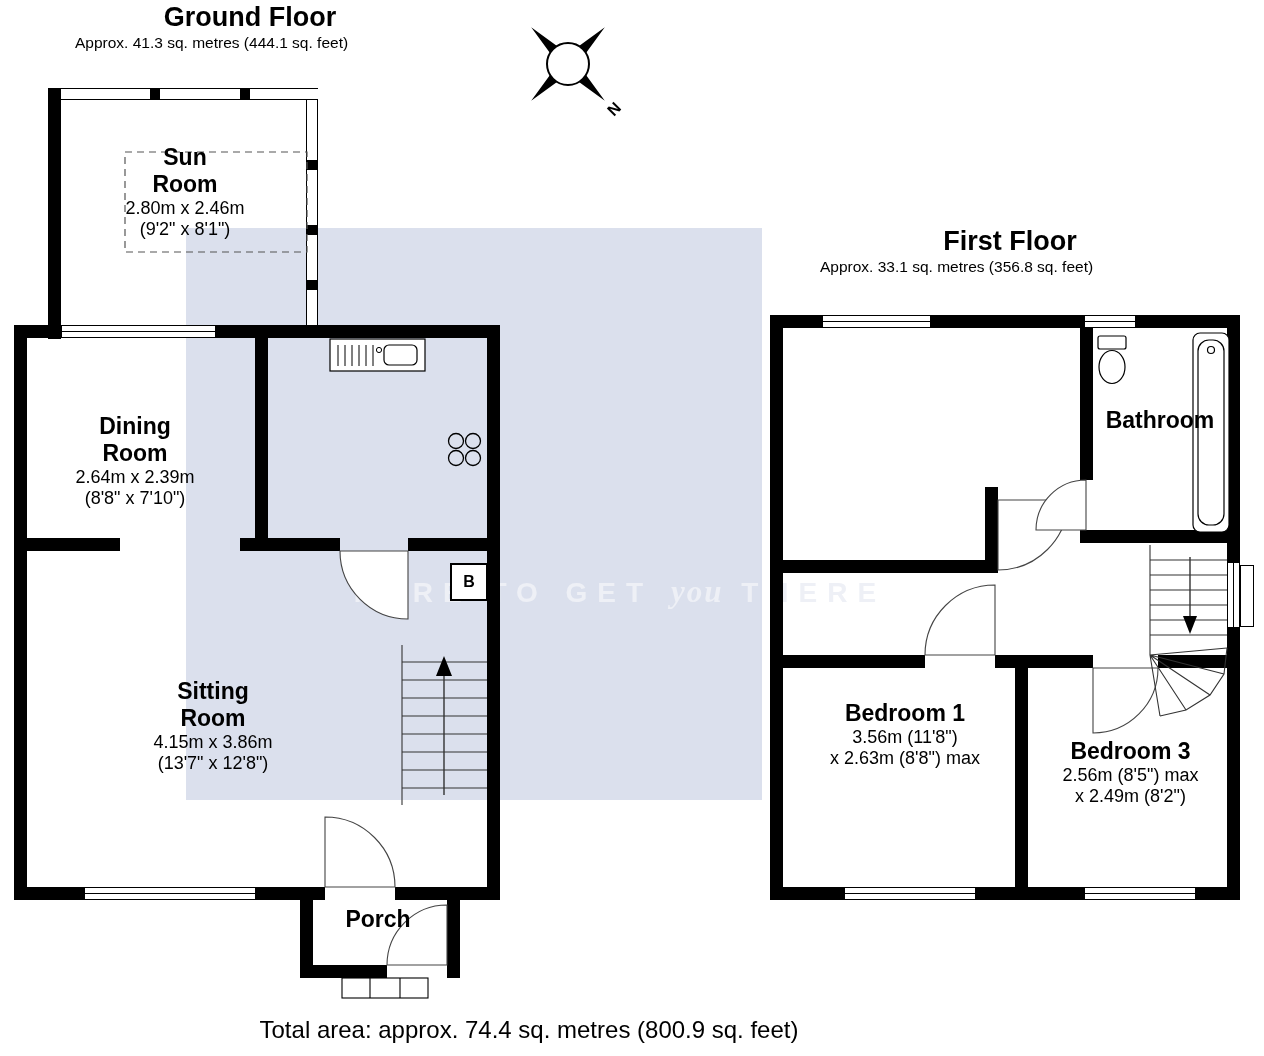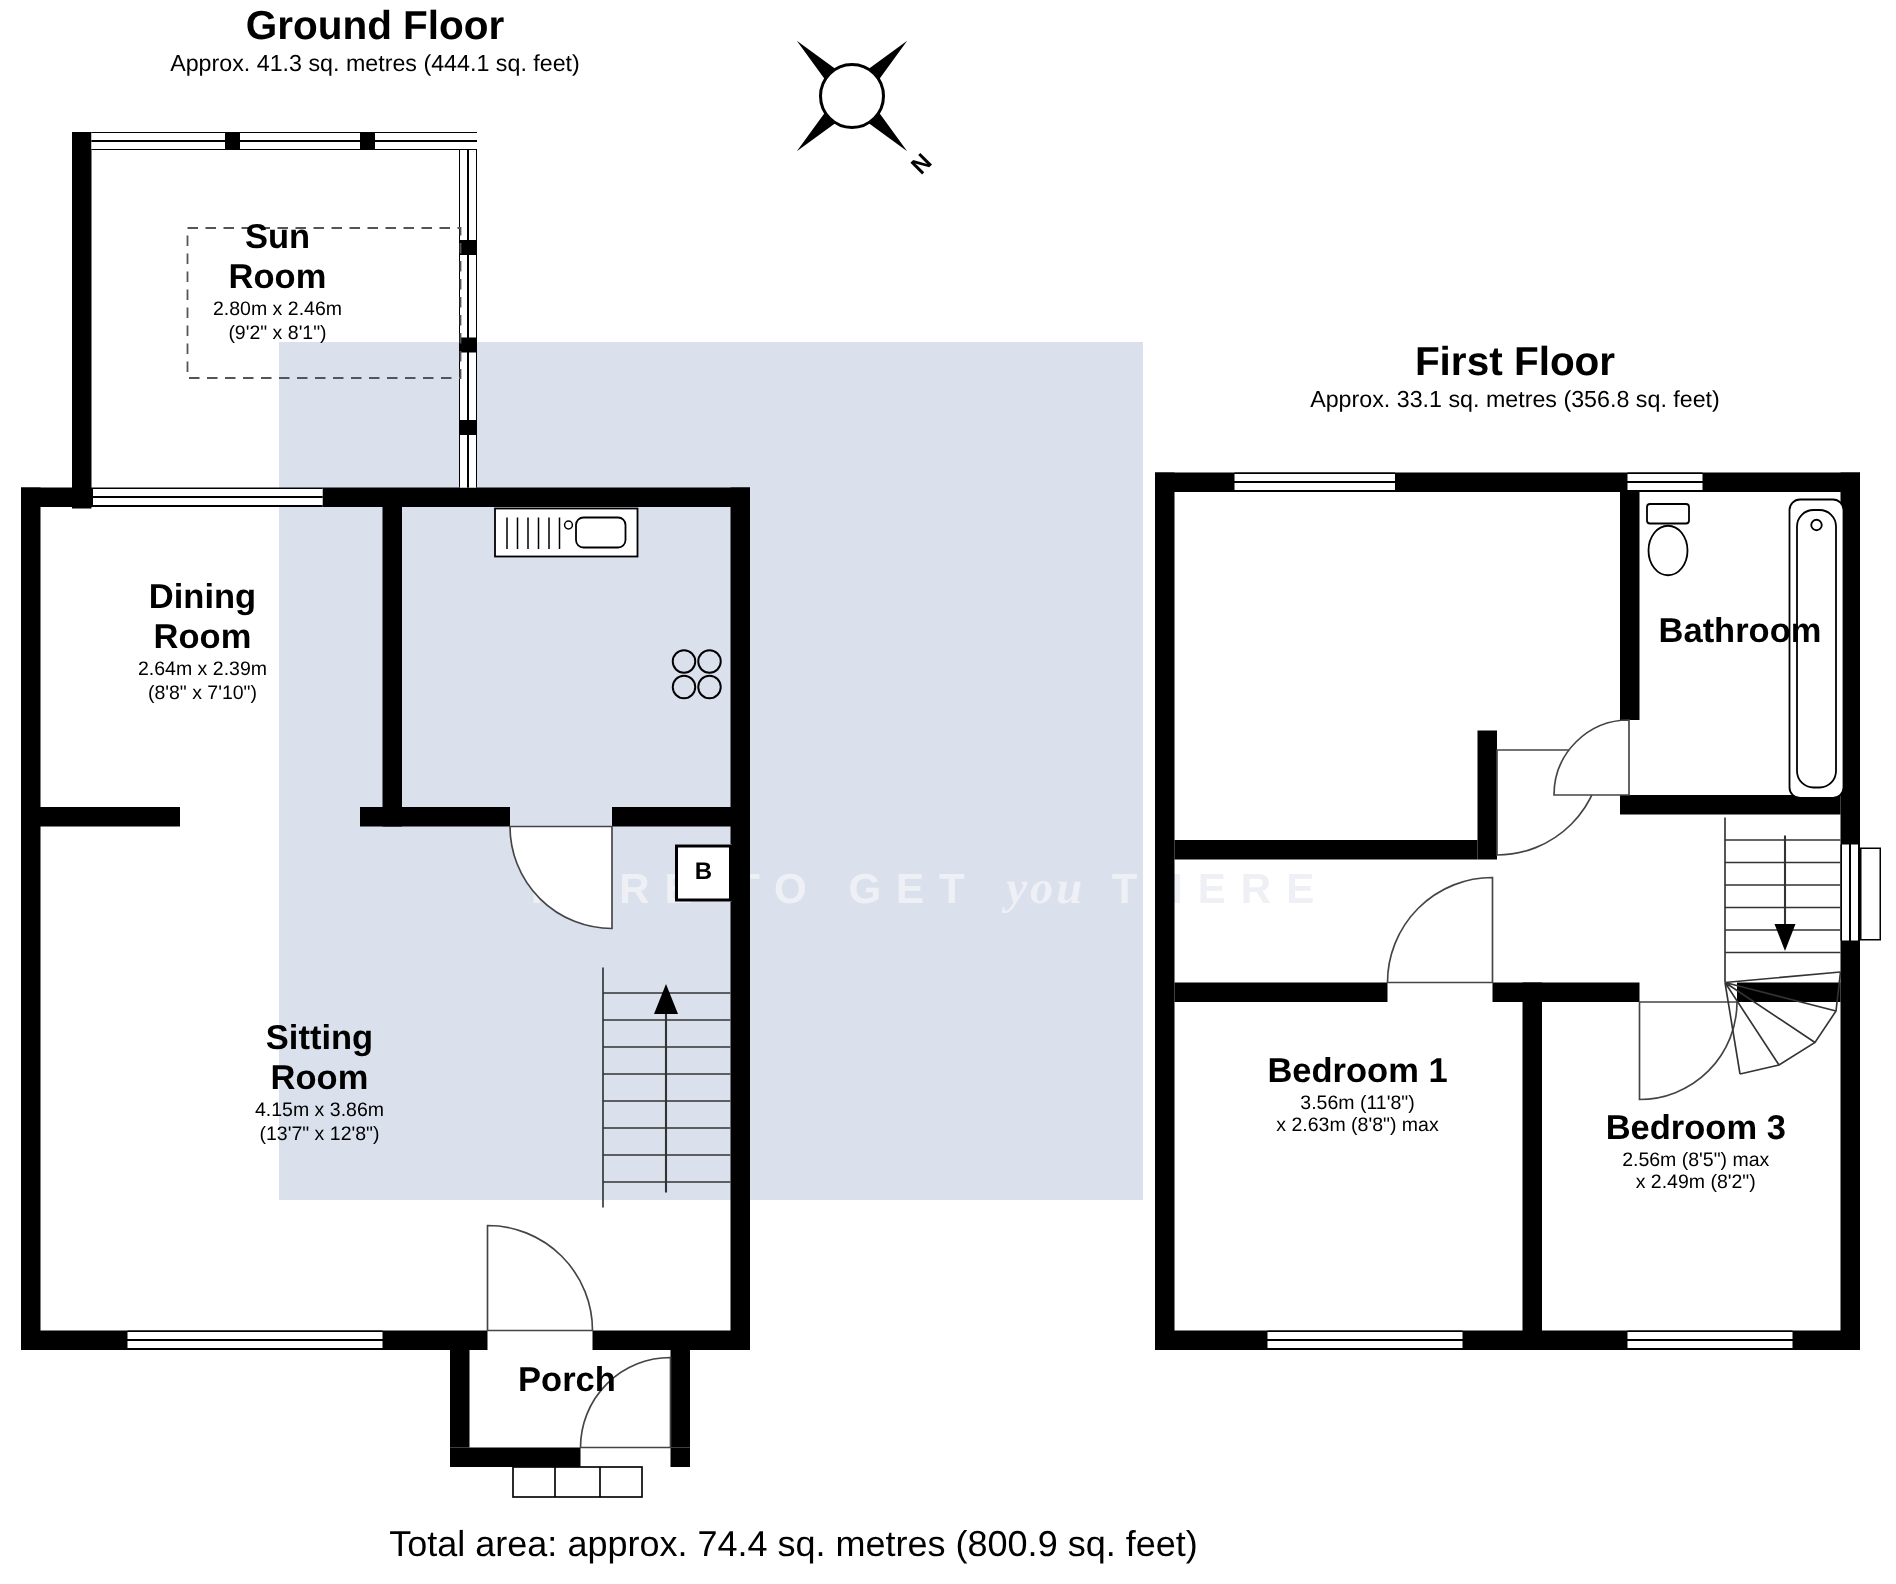--- a/index.html
+++ b/index.html
@@ -5,23 +5,23 @@
   html,body{margin:0;padding:0;background:#fff;}
   #canvas{position:relative;width:1264px;height:1056px;background:#fff;overflow:hidden;
           font-family:"Liberation Sans",sans-serif;color:#000;}
   .wall{position:absolute;background:#000;z-index:3;}
   .win-h{position:absolute;z-index:4;background:linear-gradient(to bottom,#000 0 8%,#fff 8% 46%,#000 46% 54%,#fff 54% 92%,#000 92% 100%);}
   .win-v{position:absolute;z-index:4;background:linear-gradient(to right,#000 0 8%,#fff 8% 46%,#000 46% 54%,#fff 54% 92%,#000 92% 100%);}
   .gap{position:absolute;background:#fff;z-index:4;}
   .mullion{position:absolute;background:#000;z-index:5;}
   .label{position:absolute;z-index:6;text-align:center;line-height:1.18;}
   .room-name{font-weight:bold;font-size:23px;}
-  .dims{font-size:13px;}
+  .dims{font-size:18px;}
   .floor-title{position:absolute;z-index:6;text-align:center;font-weight:bold;font-size:27px;}
-  .floor-sub{position:absolute;z-index:6;text-align:center;font-size:15.5px;}
+  .floor-sub{position:absolute;z-index:6;text-align:left;font-size:15.5px;}
   #watermark-rect{position:absolute;left:186px;top:228px;width:576px;height:572px;background:#dbe0ed;z-index:1;}
   #brand{position:absolute;left:240px;top:380px;width:760px;z-index:2;text-align:center;white-space:nowrap;
          font-family:"Liberation Serif",serif;font-weight:bold;font-size:128px;letter-spacing:5px;color:#eef0f6;line-height:1;}
   #brand sup{font-size:28px;vertical-align:60px;letter-spacing:0;}
   #tagline{position:absolute;left:320px;top:574px;width:600px;z-index:2;text-align:center;white-space:nowrap;
            font-weight:bold;font-size:28px;letter-spacing:10px;color:#eef0f6;}
   #tagline .you{font-family:"Liberation Serif",serif;font-style:italic;font-weight:bold;letter-spacing:2px;font-size:31px;}
   #svg-overlay{position:absolute;left:0;top:0;z-index:5;pointer-events:none;}
   #b-box{position:absolute;left:450px;top:563px;width:34px;height:34px;background:#fff;border:2.5px solid #000;
          z-index:4;display:flex;align-items:center;justify-content:center;font-weight:bold;font-size:16px;}
@@ -178,21 +178,21 @@
     </g>
   </svg>
 
   <div class="label" style="left:110px;top:144px;width:150px">
     <div class="room-name">Sun</div>
     <div class="room-name">Room</div>
     <div class="dims">2.80m x 2.46m</div>
     <div class="dims">(9'2" x 8'1")</div>
   </div>
 
-  <div class="label" style="left:40px;top:384px;width:190px">
+  <div class="label" style="left:40px;top:413px;width:190px">
     <div class="room-name">Dining</div>
     <div class="room-name">Room</div>
     <div class="dims">2.64m x 2.39m</div>
     <div class="dims">(8'8" x 7'10")</div>
   </div>
 
 
   <div class="label" style="left:118px;top:678px;width:190px">
     <div class="room-name">Sitting</div>
     <div class="room-name">Room</div>

